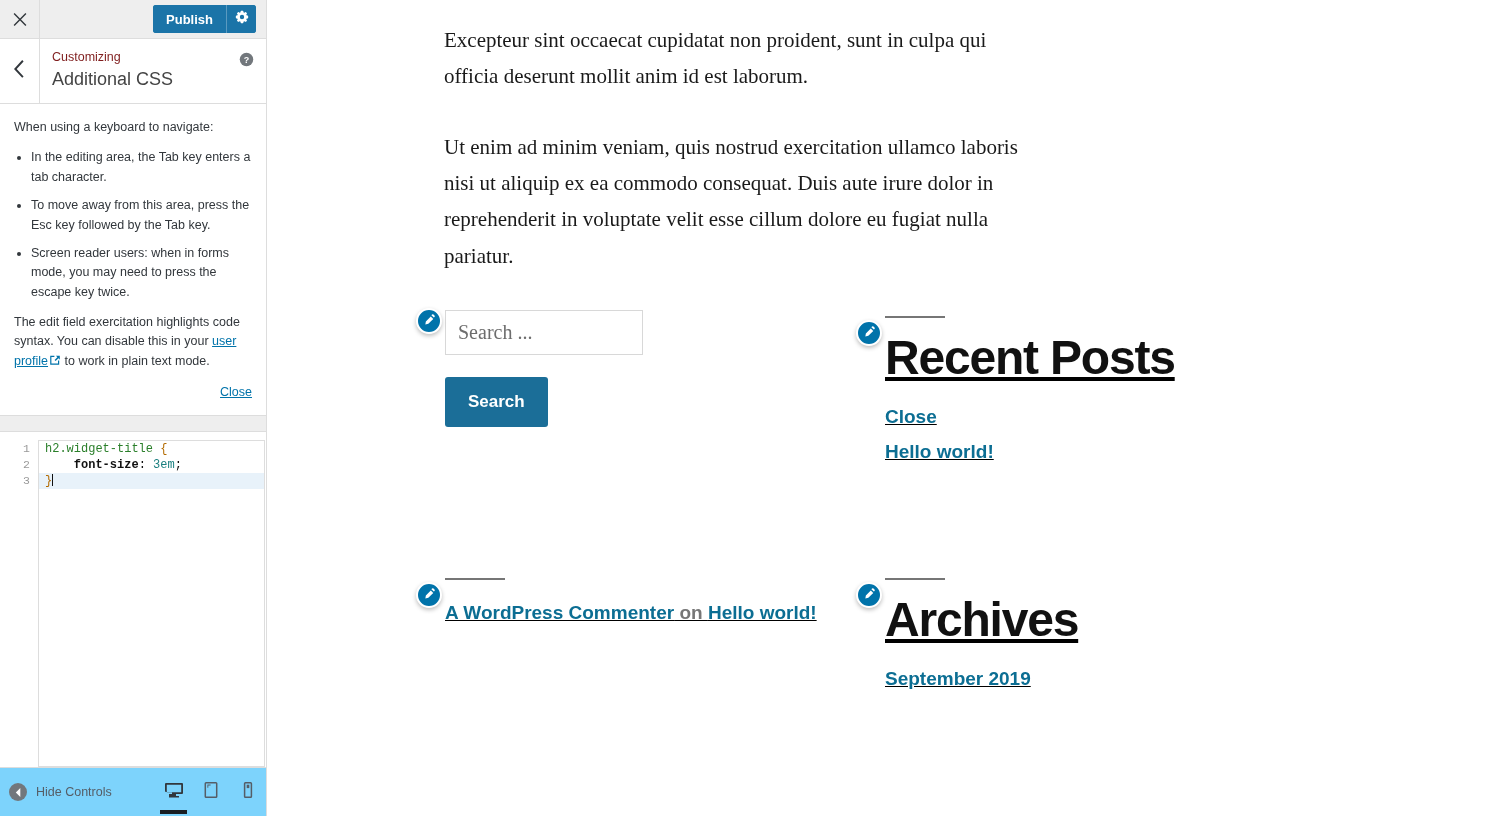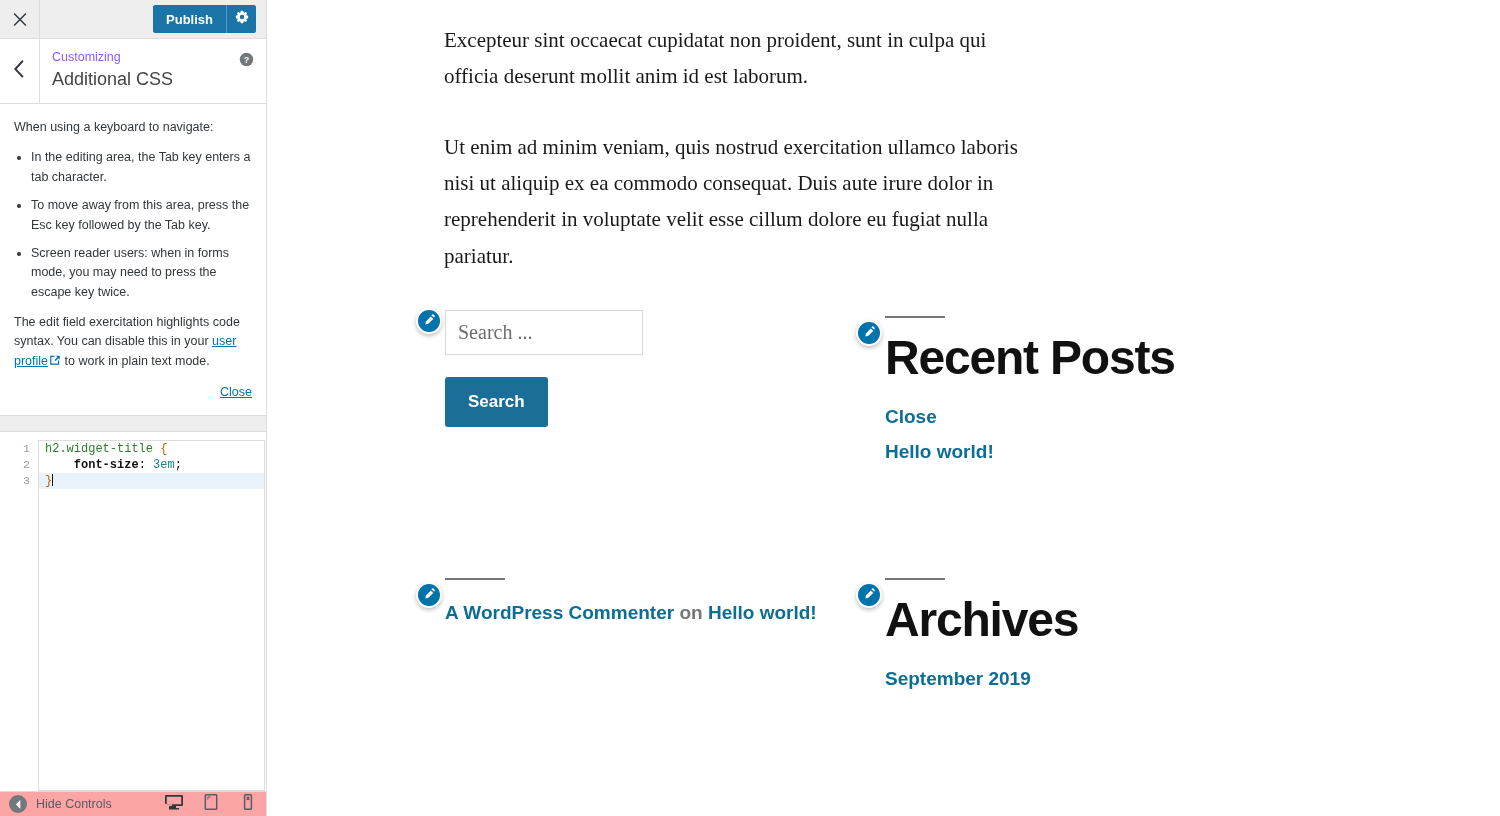--- a/index.html
+++ b/index.html
@@ -114,21 +114,21 @@
     box-sizing: border-box;
   }
   .panel-title-wrap {
     flex: 1;
     padding: 11px 12px 0 12px;
     position: relative;
     box-sizing: border-box;
   }
   .panel-eyebrow {
     font-size: 12.5px;
-    color: #8b5cf6;
+    color: #7f1d1d;
     line-height: 1.25;
   }
   .panel-title {
     font-size: 18px;
     color: #444;
     font-weight: 400;
     line-height: 1.4;
     margin-top: 1px;
   }
   .help-toggle {
@@ -241,22 +241,22 @@
   .caret {
     display: inline-block;
     width: 1px;
     height: 12px;
     background: #111;
     vertical-align: -2px;
   }
 
   
   .customizer-footer {
-    height: 25px;
-    background: #fca5a5;
+    height: 49px;
+    background: #7dd3fc;
     border-top: 1px solid #ddd;
     display: flex;
     align-items: center;
     flex: none;
     box-sizing: border-box;
     position: relative;
   }
   .collapse-btn {
     display: flex;
     align-items: center;
@@ -333,20 +333,21 @@
 
   
   .widget-area {
     position: absolute;
     left: 148px;
     top: 300px;
     width: 1000px;
   }
   .widget-row {
     display: flex;
+    text-decoration: underline;
   }
   .widget-col {
     width: 440px;
   }
   .widget-col.right { margin-left: 0; }
 
   .widget {
     position: relative;
     padding-left: 29px;
   }

